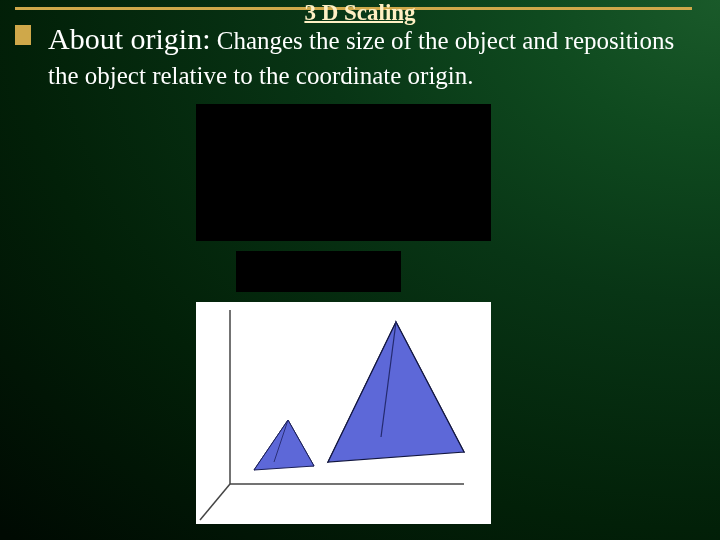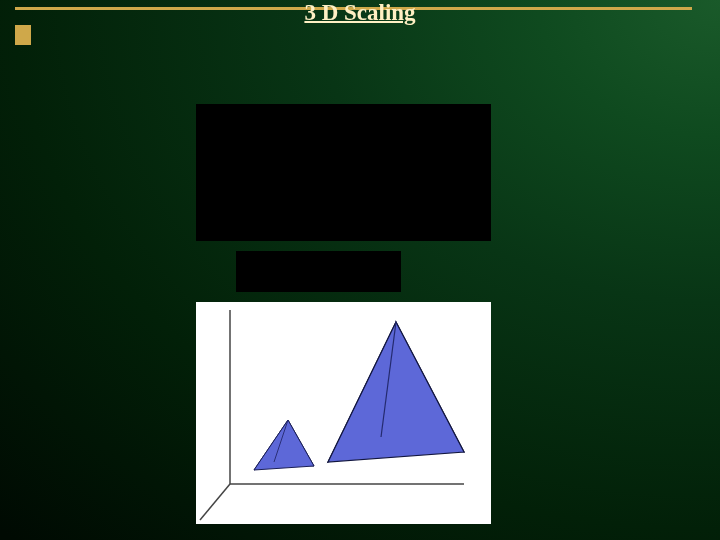--- a/index.html
+++ b/index.html
@@ -104,20 +104,23 @@
 <body>
 
 <div class="slide">
 
   <div class="rule"></div>
 
   <div class="slide-title">3 D Scaling</div>
 
   <div class="bullet"></div>
 
+  <div class="body">
+    <span class="strong">About origin:</span><span class="sub"> Changes the size of the object and repositions the object relative to the coordinate origin.</span>
+  </div>
 
   <div class="black-box-1"></div>
   <div class="black-box-2"></div>
 
   <div class="figure">
     <svg viewBox="0 0 295 222">
 
       <line x1="34" y1="8" x2="34" y2="182" stroke="#444" stroke-width="1.5"></line>
 
       <line x1="34" y1="182" x2="268" y2="182" stroke="#444" stroke-width="1.5"></line>

